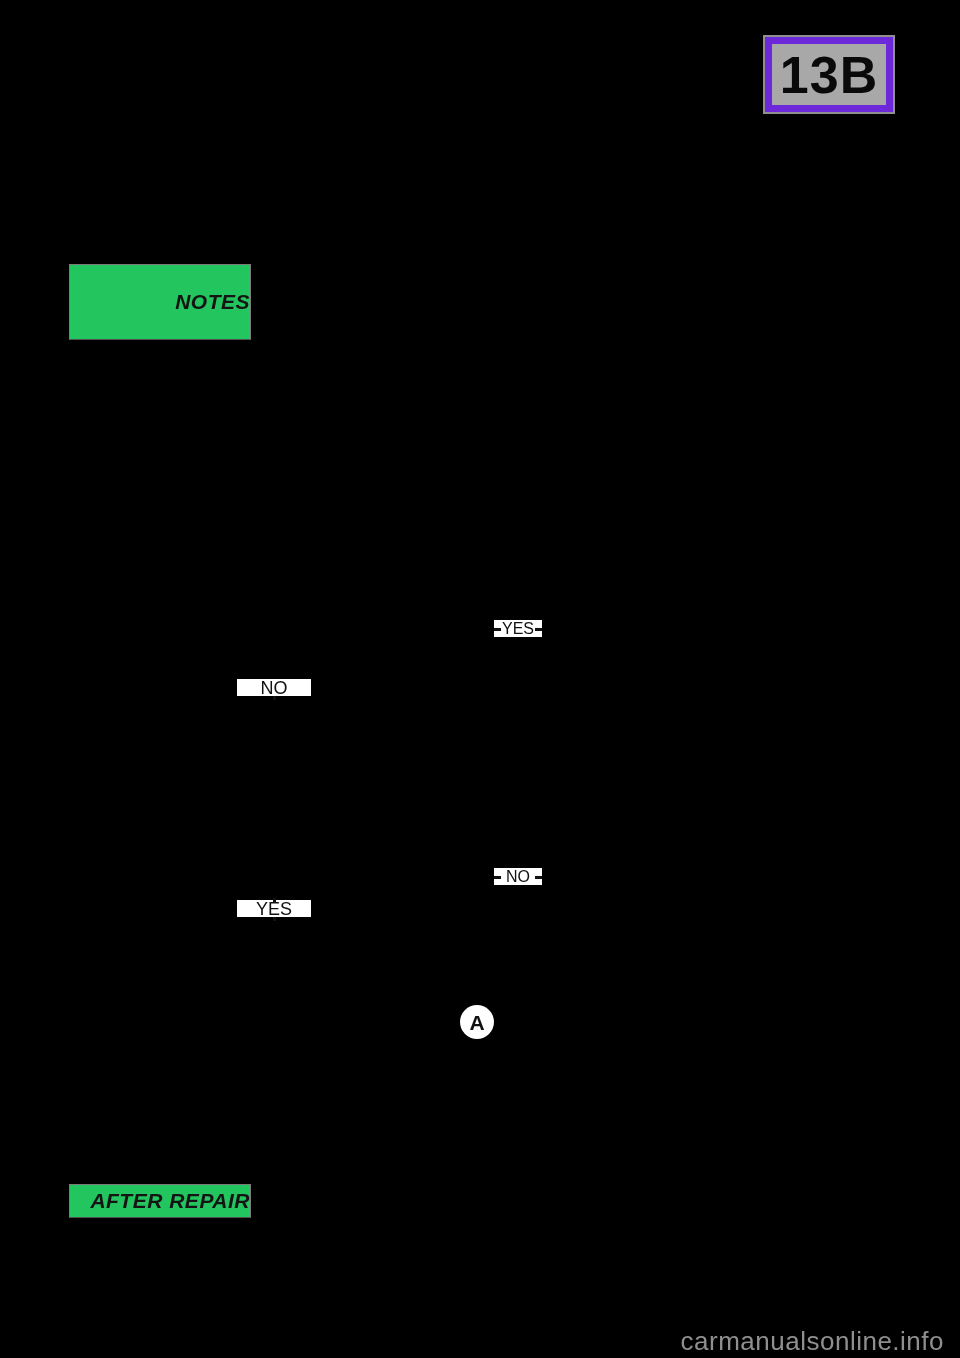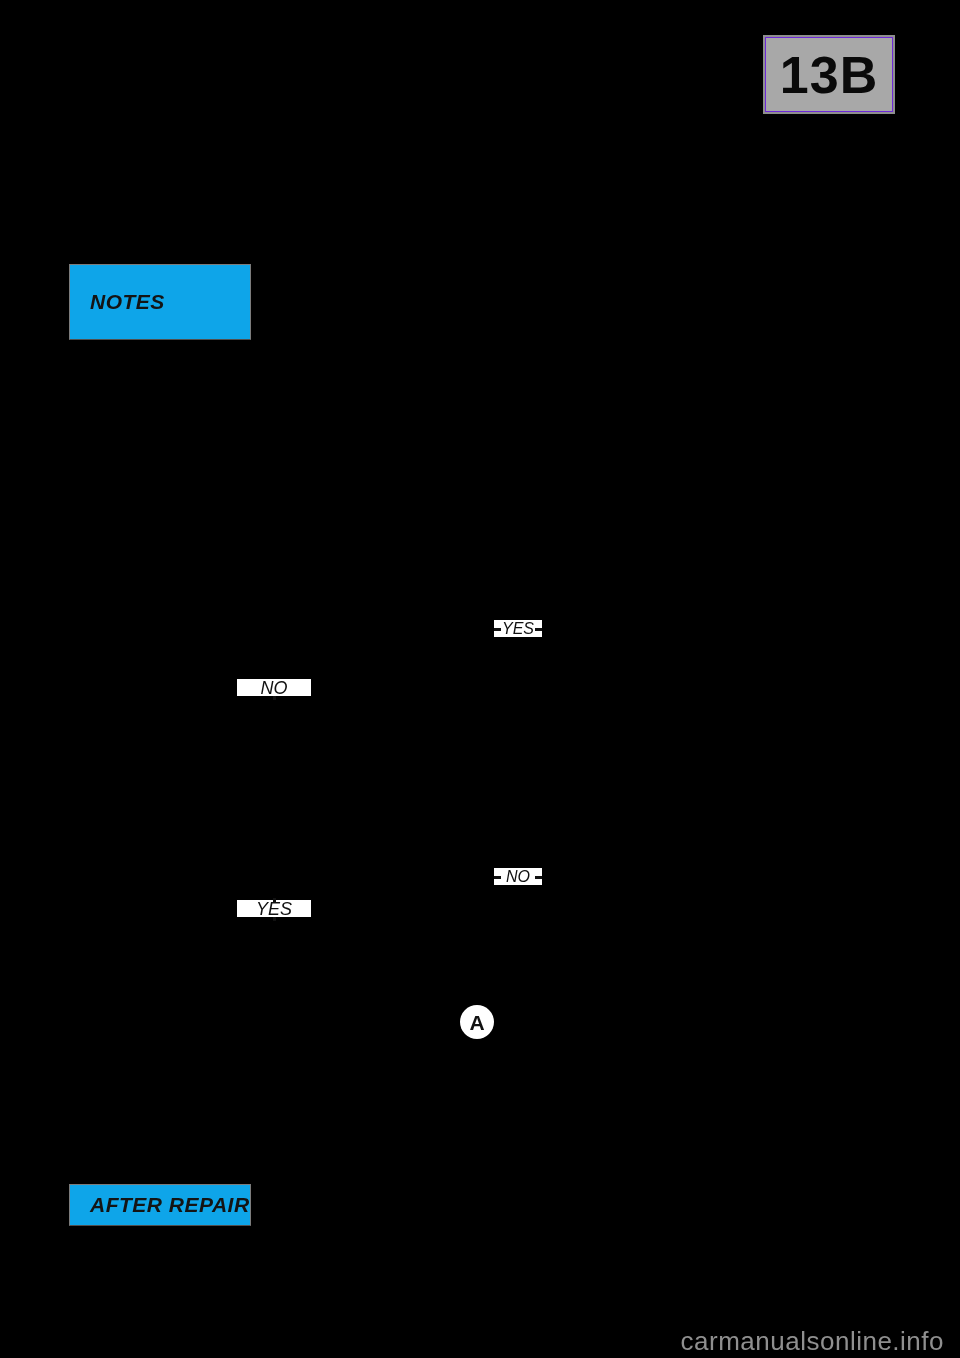--- a/index.html
+++ b/index.html
@@ -18,77 +18,76 @@
 
   
   .section-tab {
     position: absolute;
     left: 765px;
     top: 37px;
     width: 128px;
     height: 75px;
     box-sizing: border-box;
     background: #a8a8a8;
-    border: 1px solid #6d28d9;
+    border: 7px solid #6d28d9;
     outline: 2px solid #8f8f8f;
     display: flex;
     align-items: center;
     justify-content: center;
   }
   .section-tab .code {
     font-size: 52px;
     font-weight: bold;
     color: #0a0a0a;
     letter-spacing: 1px;
     line-height: 1;
   }
 
   
   .gray-box {
     position: absolute;
     box-sizing: border-box;
-    background: #0ea5e9;
+    background: #22c55e;
     border: 1px solid #7c7c7c;
     border-bottom-color: #4f4f4f;
     display: flex;
     align-items: center;
-    justify-content: flex-start;
+    justify-content: flex-end;
     padding-left: 20px;
   }
   .gray-box .gray-box-label {
     font-weight: bold;
     font-style: italic;
     font-size: 21px;
     color: #141414;
     letter-spacing: 0.5px;
   }
   .notes-box {
     left: 69px;
     top: 264px;
     width: 182px;
     height: 76px;
   }
   .after-repair-box {
     left: 69px;
     top: 1184px;
     width: 182px;
-    height: 42px;
+    height: 34px;
   }
 
   
   .decision-label {
     position: absolute;
     box-sizing: border-box;
     background: #ffffff;
     color: #111111;
     display: flex;
     align-items: center;
     justify-content: center;
     line-height: 1;
-    font-style: italic;
   }
   .decision-label.right-col {
     width: 48px;
     height: 17px;
     font-size: 16px;
   }
   .decision-label.left-col {
     width: 74px;
     height: 17px;
     font-size: 18px;

